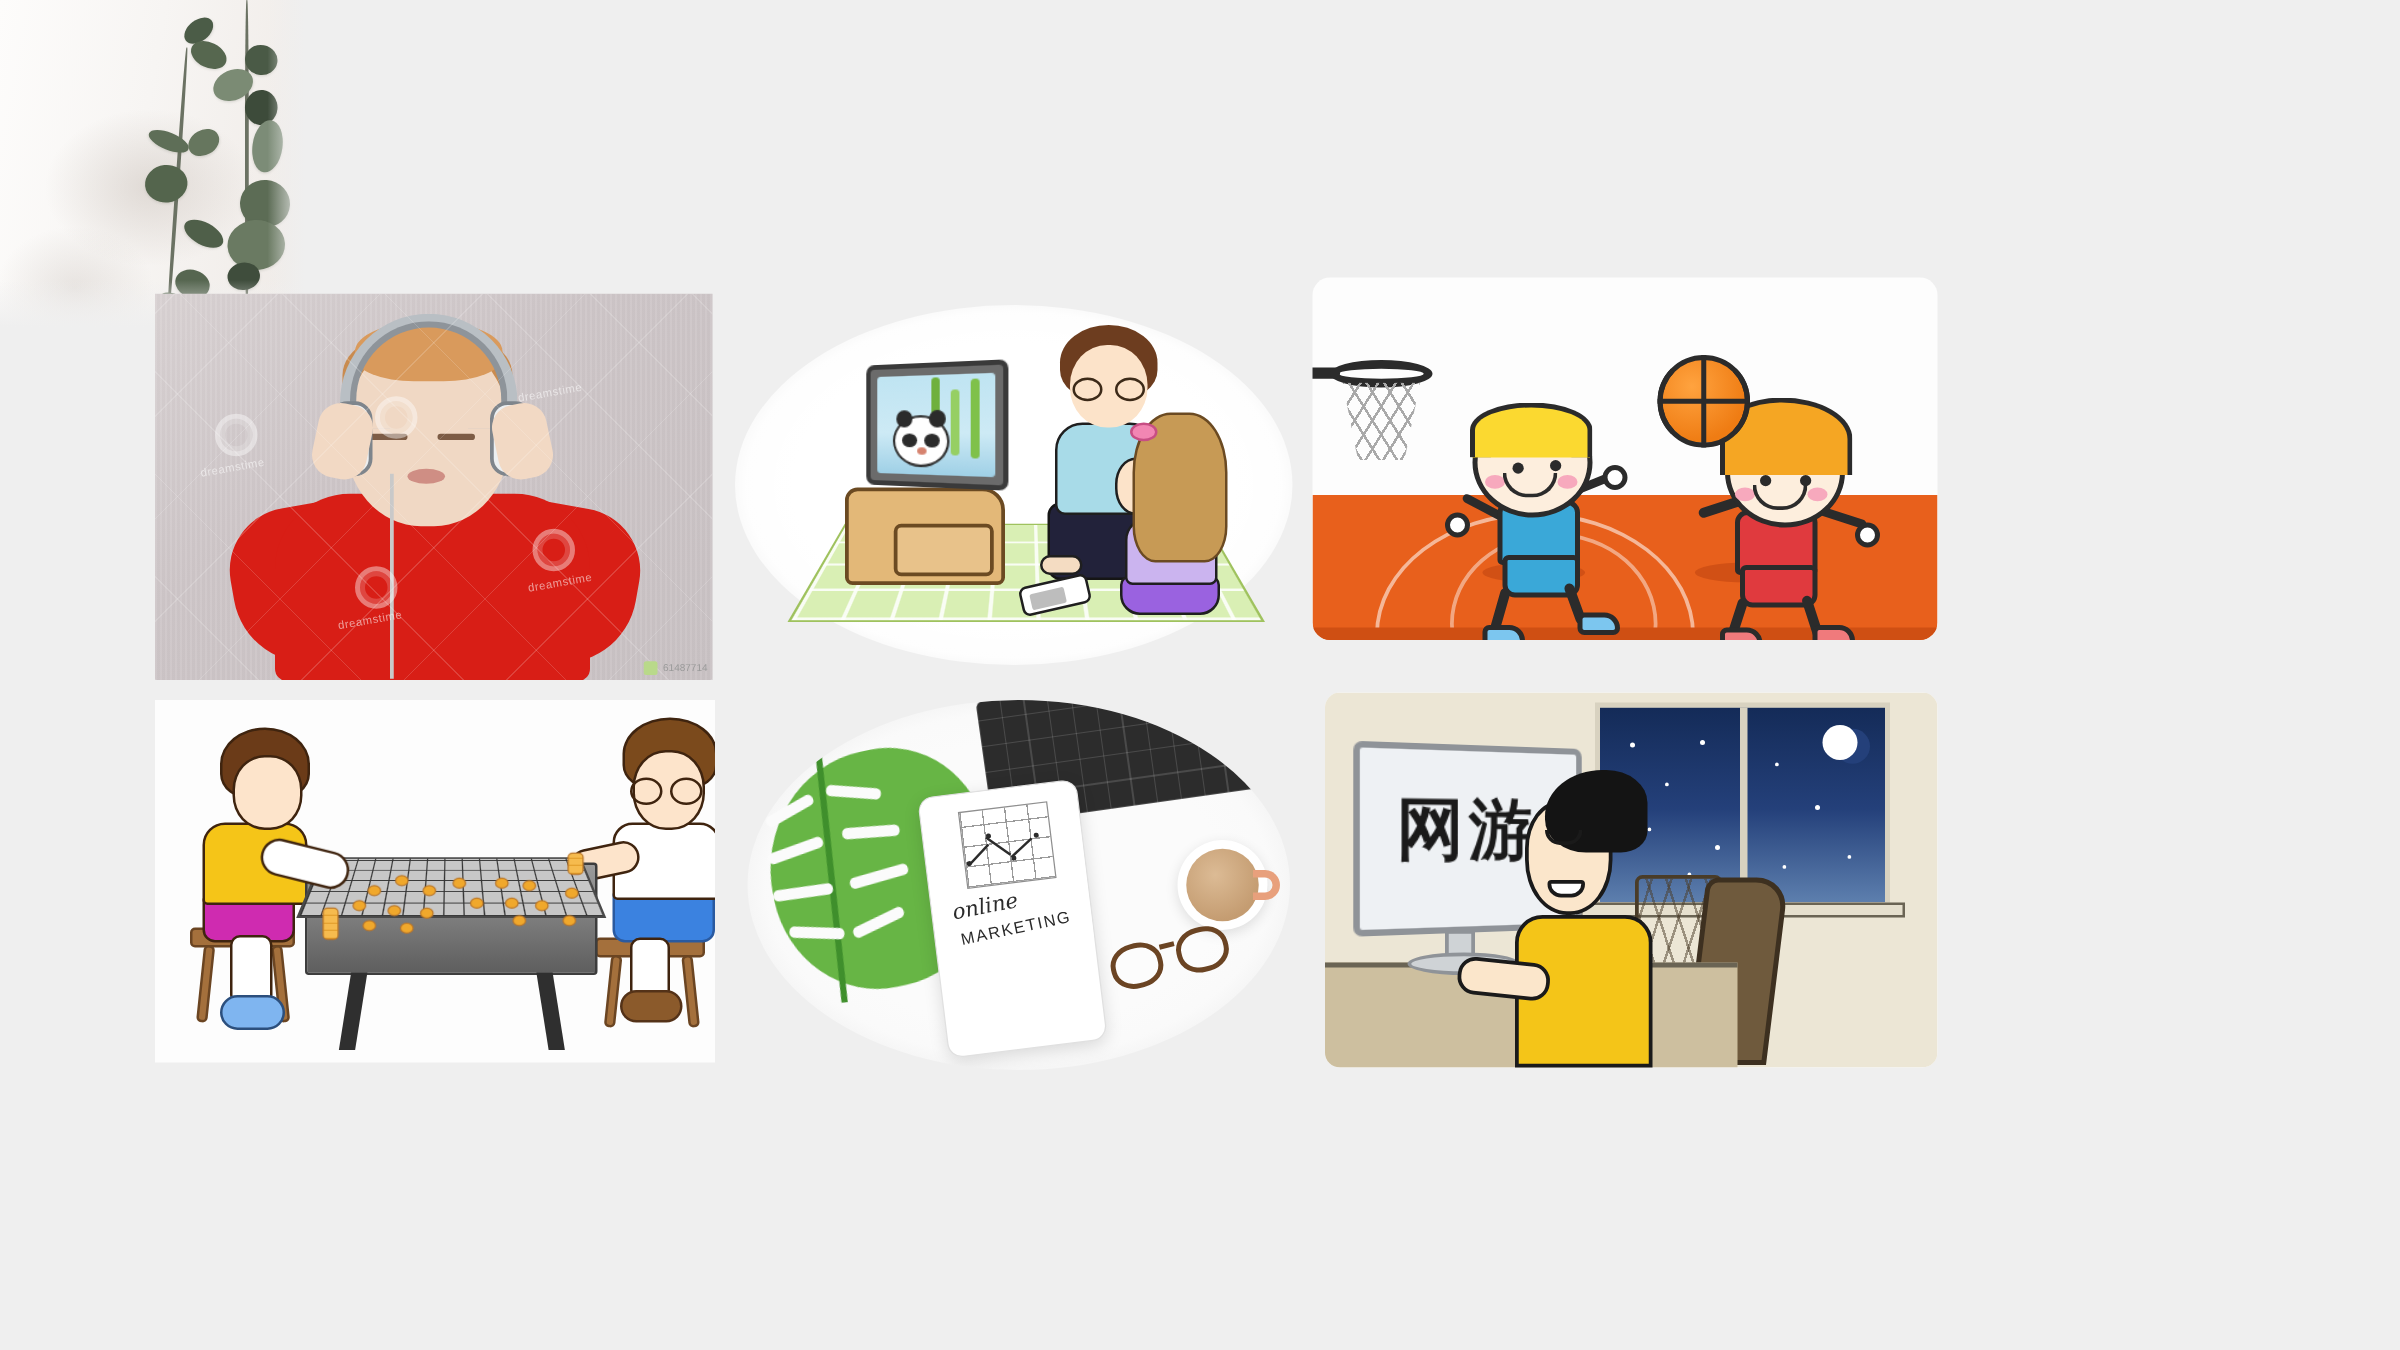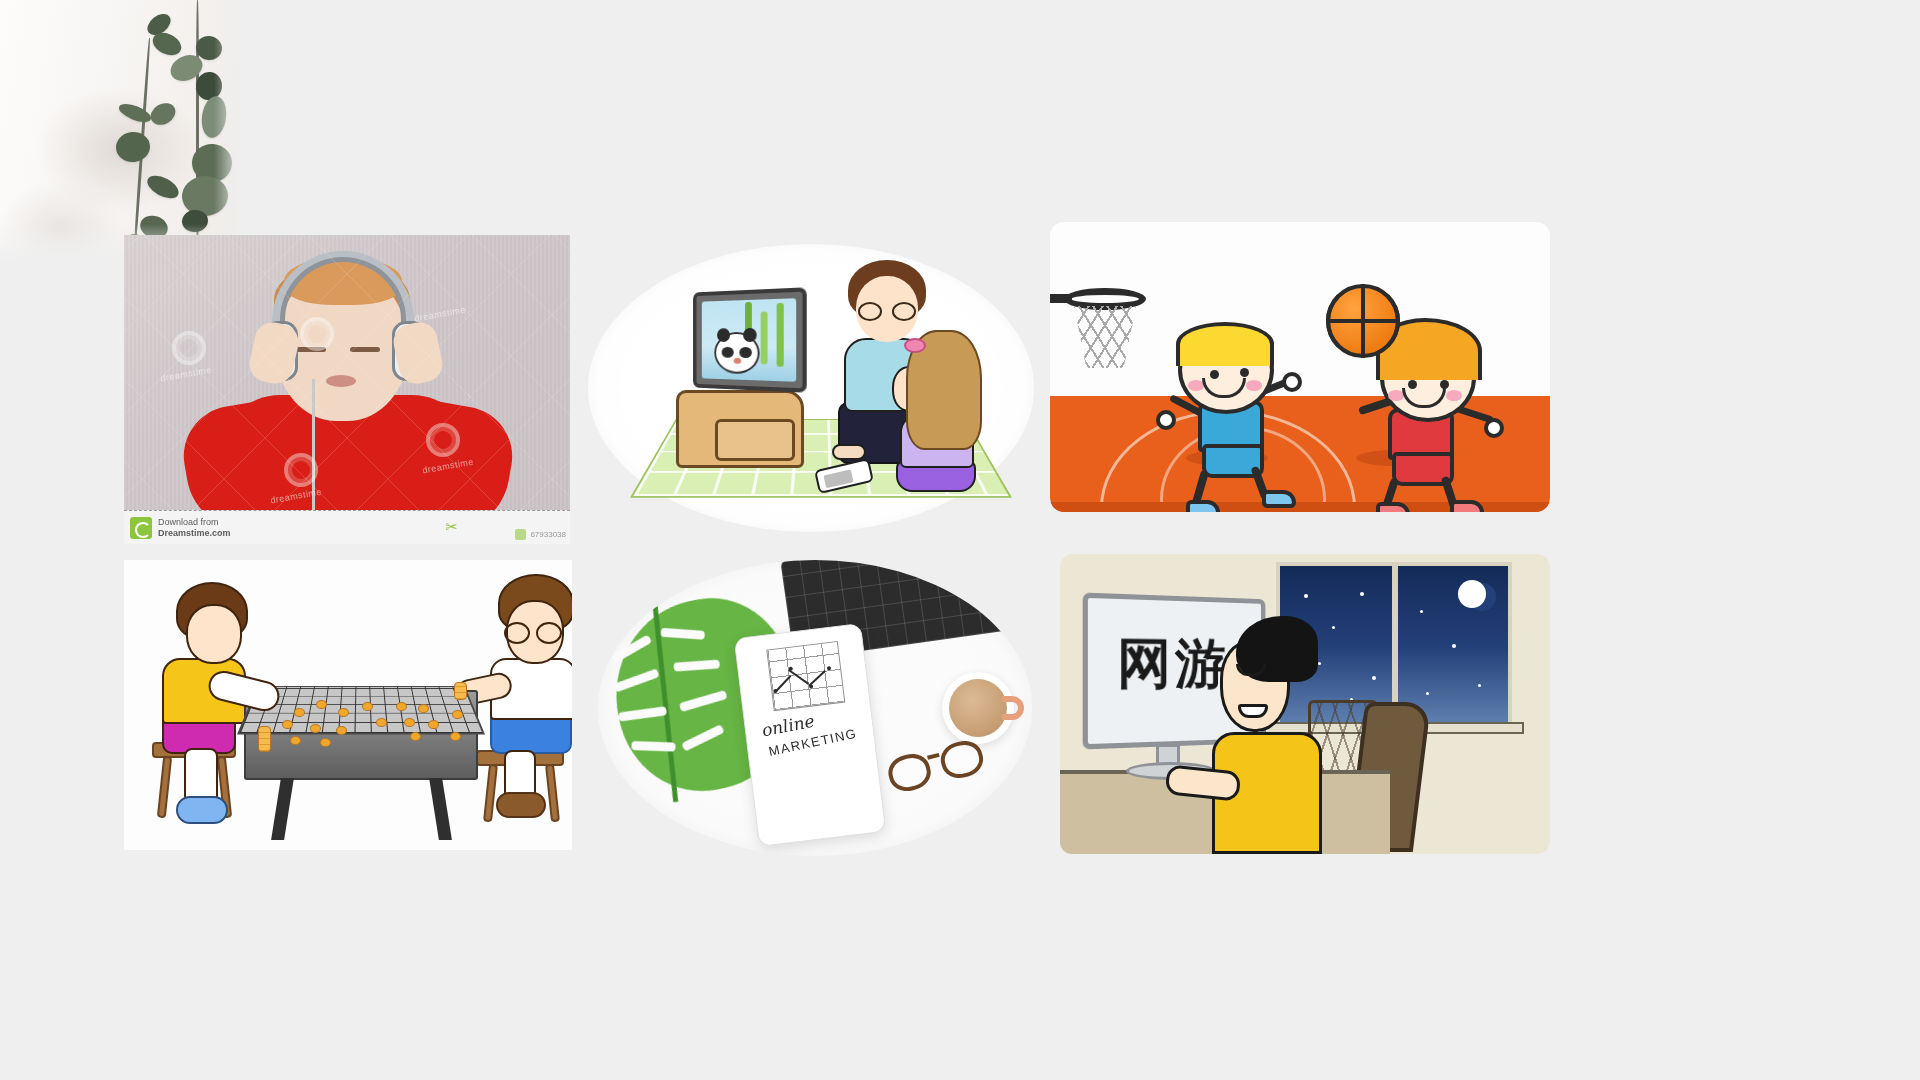--- a/index.html
+++ b/index.html
@@ -518,31 +518,23 @@
         <div class="dt-watermark"></div>
         <div class="dt-swirl" style="left:48px;top:96px;"></div>
         <div class="dt-swirl" style="left:176px;top:82px;"></div>
         <div class="dt-swirl" style="left:302px;top:188px;"></div>
         <div class="dt-swirl" style="left:160px;top:218px;"></div>
         <div class="dt-word" style="left:36px;top:134px;transform:rotate(-10deg);">dreamstime</div>
         <div class="dt-word" style="left:290px;top:74px;transform:rotate(-10deg);">dreamstime</div>
         <div class="dt-word" style="left:146px;top:256px;transform:rotate(-10deg);">dreamstime</div>
         <div class="dt-word" style="left:298px;top:226px;transform:rotate(-10deg);">dreamstime</div>
 
-        <div class="dt-bar">
-          <div class="dt-logo"></div>
-          <div class="dt-text">
-            <div>Download from</div>
-            <b>Dreamstime.com</b>
-          </div>
-          <div class="scissors">✂</div>
-        </div>
         <div class="dt-id">
           <span class="sq"></span>
-          <span>67933038</span>
+          <span>61487714</span>
         </div>
       </div>
     </div>
 
     <div class="cell c2">
       <div class="photo">
         <div class="ovalbg"></div>
         <div class="rug"></div>
         <div class="tvstand"></div>
         <div class="tv">

